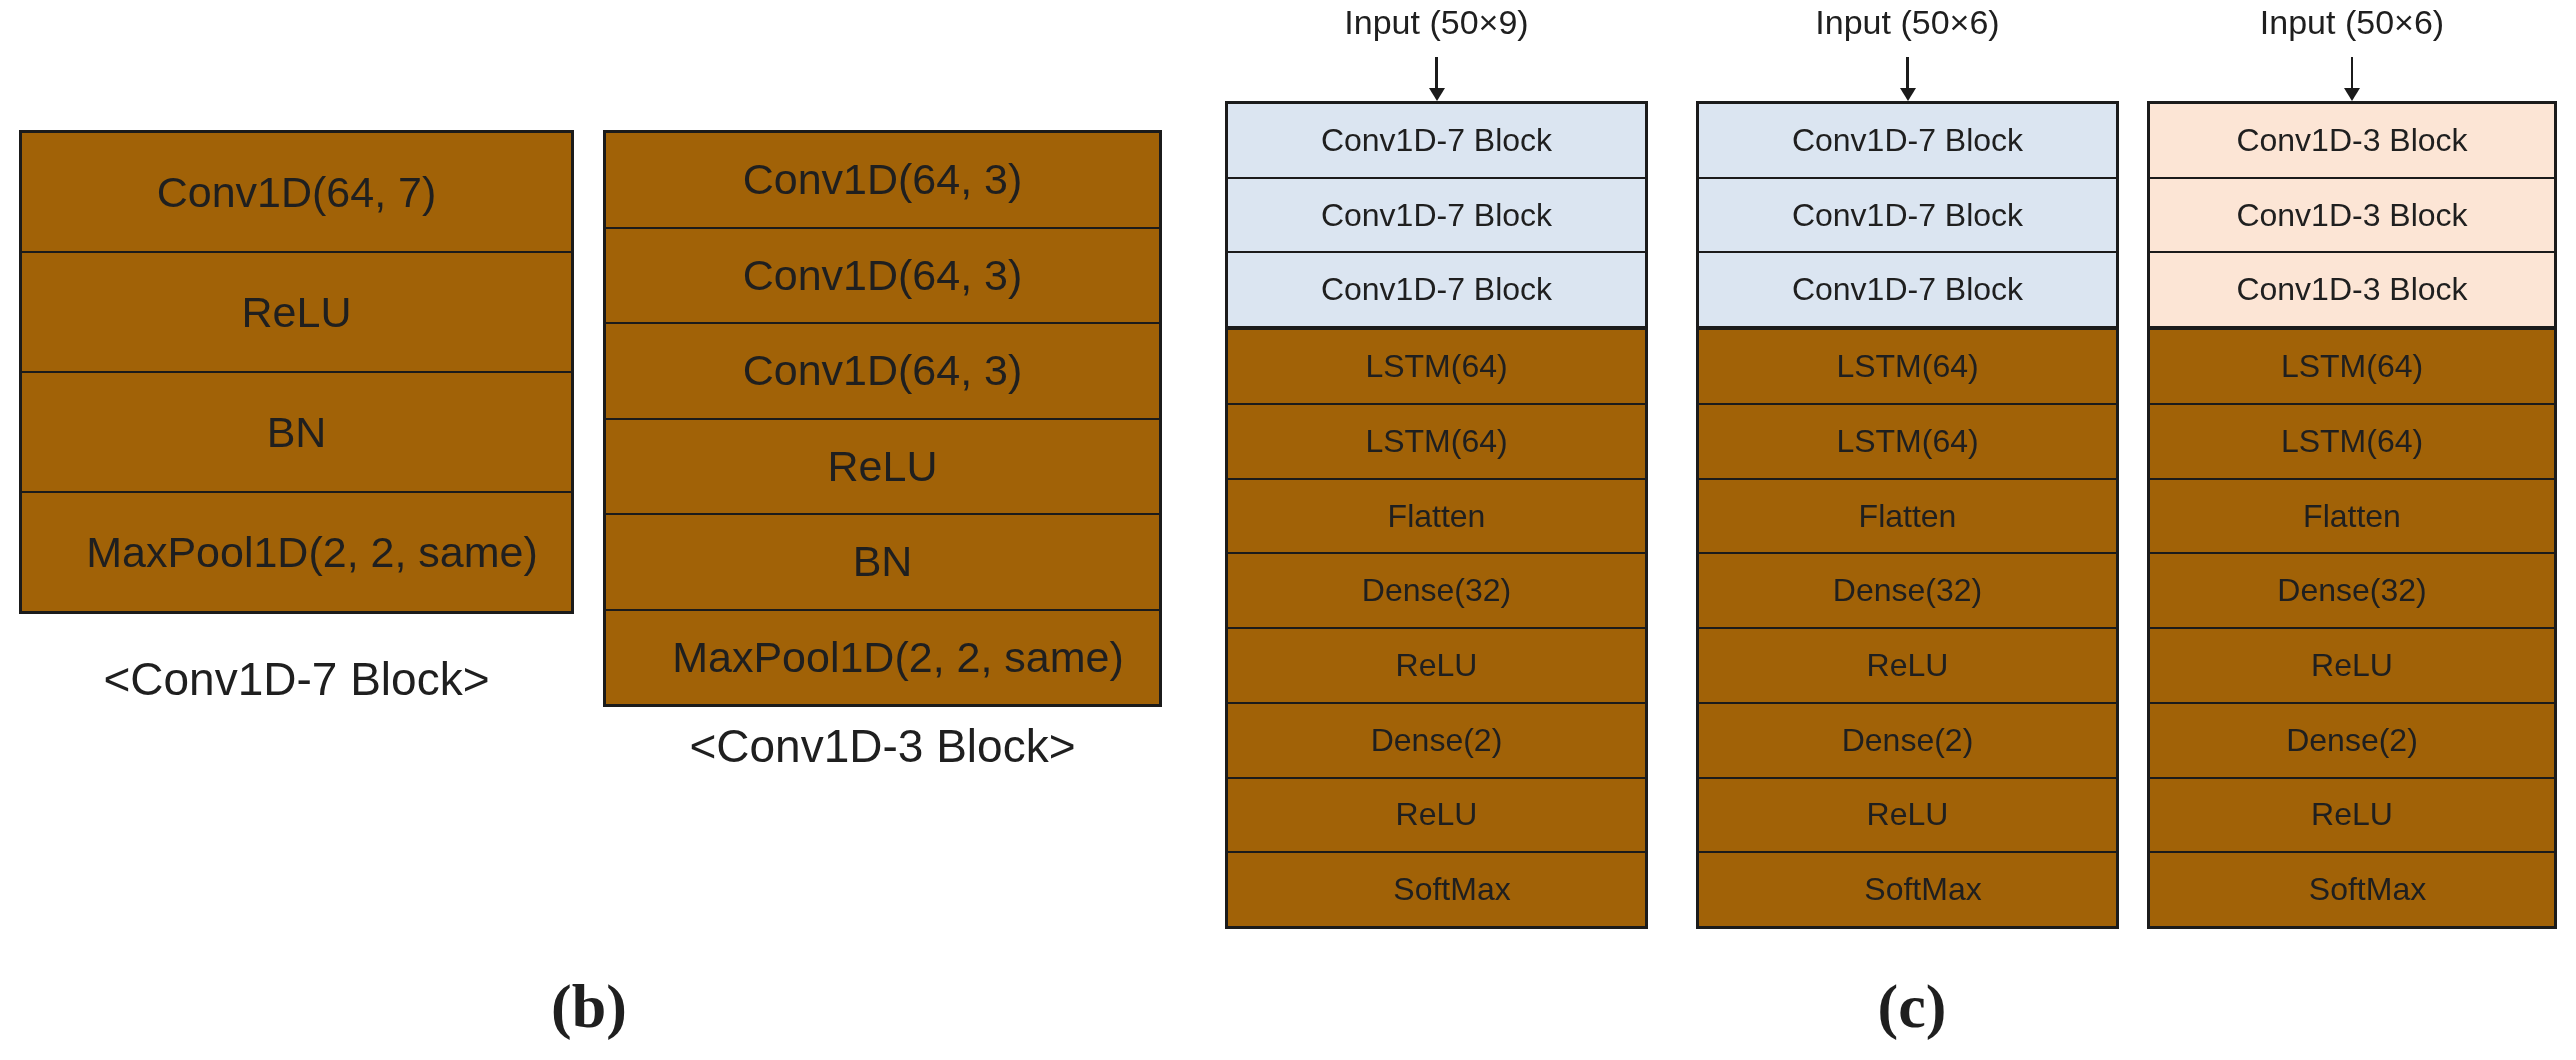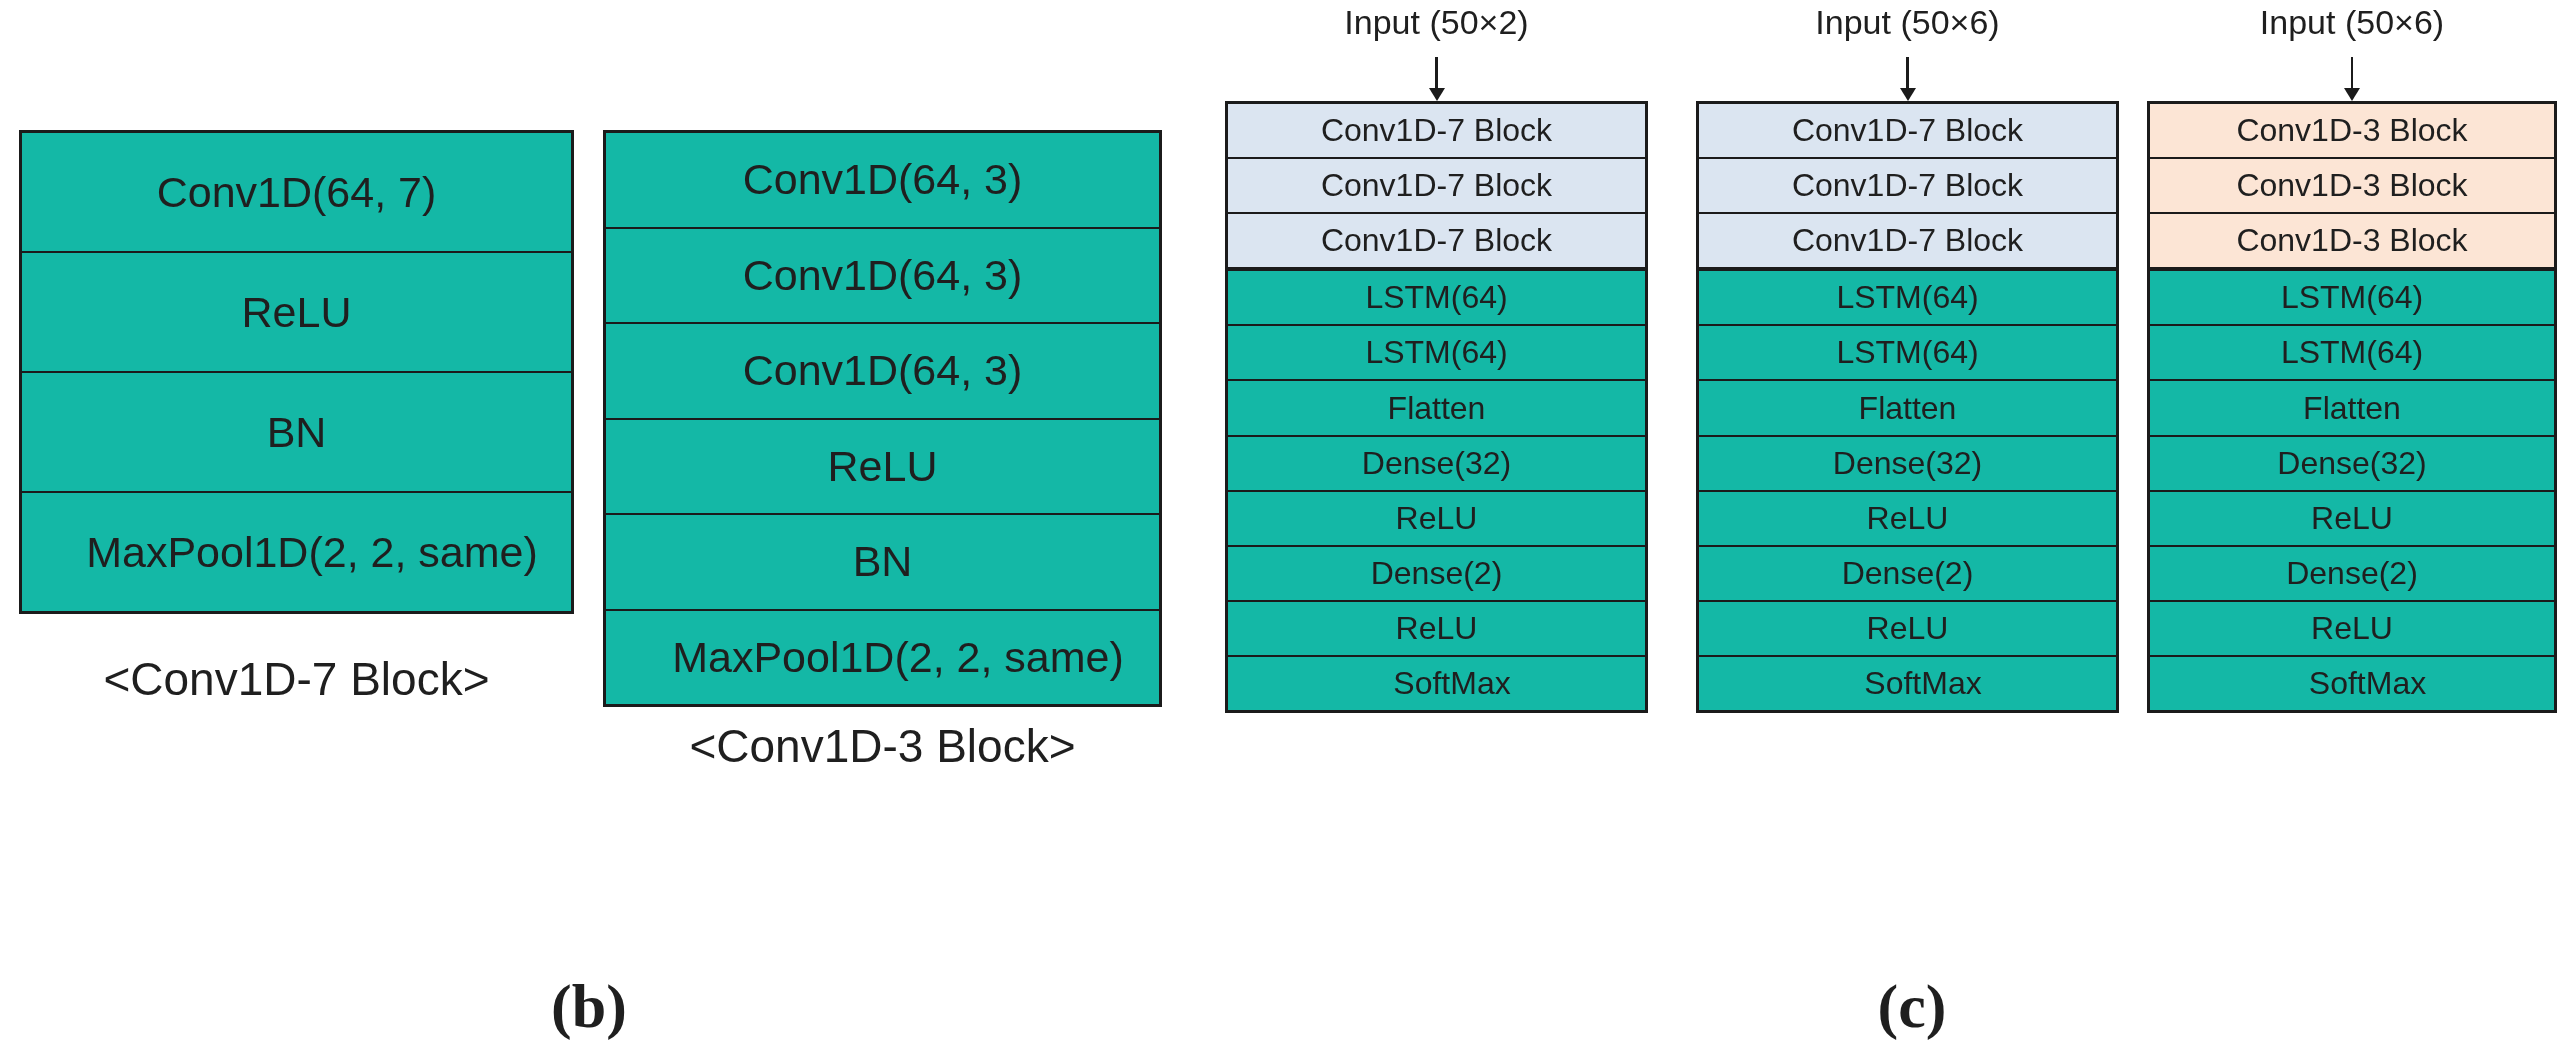--- a/index.html
+++ b/index.html
@@ -12,40 +12,40 @@
   .canvas{position:relative;width:2576px;height:1060px;background:#ffffff;overflow:hidden;}
 
   
   .lt{
     position:absolute;display:flex;flex-direction:column;
     border:3.2px solid #1b1b1b;background:#ffffff;box-sizing:border-box;
   }
   .lt .row{
     flex:1;display:flex;align-items:center;justify-content:center;
     border-bottom:2.4px solid #1b1b1b;box-sizing:border-box;
-    white-space:nowrap;background:#14b8a6;
+    white-space:nowrap;background:#a16207;
   }
   .lt .row:last-child{border-bottom:none;padding-left:31px;}
   .lt .row.hl-last{border-bottom-width:4px;}
 
   
   .bblock{font-size:43px;}
   .bcap{position:absolute;text-align:center;font-size:46px;white-space:nowrap;margin-top:8px;}
 
   
   .net-col{position:absolute;top:0;height:1060px;}
   .input-label{position:absolute;top:3.2px;left:0;width:100%;text-align:center;font-size:34px;white-space:nowrap;}
   .arrow{position:absolute;top:57px;left:50%;transform:translateX(-50%);width:16px;}
   .arrow-line{width:2.4px;height:32px;background:#1b1b1b;margin:0 auto;}
   .arrow-head{
     width:0;height:0;margin:-0.8px auto 0;
     border-left:8px solid transparent;border-right:8px solid transparent;
     border-top:13.6px solid #1b1b1b;
   }
-  .net-table{top:101px;left:0;width:100%;height:612px;font-size:32px;}
+  .net-table{top:101px;left:0;width:100%;height:828px;font-size:32px;}
   .col-caption{position:absolute;top:894px;left:50%;transform:translateX(-50%);font-size:34px;white-space:nowrap;}
 
   
   .fig-cap{
     position:absolute;top:971px;transform:translateX(-50%);
     font-family:"Liberation Serif","DejaVu Serif",serif;
     font-weight:bold;font-size:62px;white-space:nowrap;
   }
 </style>
 </head>
@@ -72,21 +72,21 @@
       <div class="row">MaxPool1D(2, 2, same)</div>
     </div>
     <div class="bcap" style="left:603px;top:711px;width:559px;">&lt;Conv1D-3 Block&gt;</div>
 
     <div class="fig-cap" style="left:589px;">(b)</div>
   </section>
 
   <section>
 
     <div class="net-col" style="left:1225px;width:423px;">
-      <div class="input-label">Input (50×2)</div>
+      <div class="input-label">Input (50×9)</div>
       <div class="arrow">
         <div class="arrow-line"></div>
         <div class="arrow-head"></div>
       </div>
       <div class="lt net-table">
         <div class="row" style="background-color: rgb(219, 229, 241);">Conv1D-7 Block</div>
         <div class="row" style="background-color: rgb(219, 229, 241);">Conv1D-7 Block</div>
         <div class="row hl-last" style="background-color: rgb(219, 229, 241);">Conv1D-7 Block</div>
         <div class="row">LSTM(64)</div>
         <div class="row">LSTM(64)</div>

